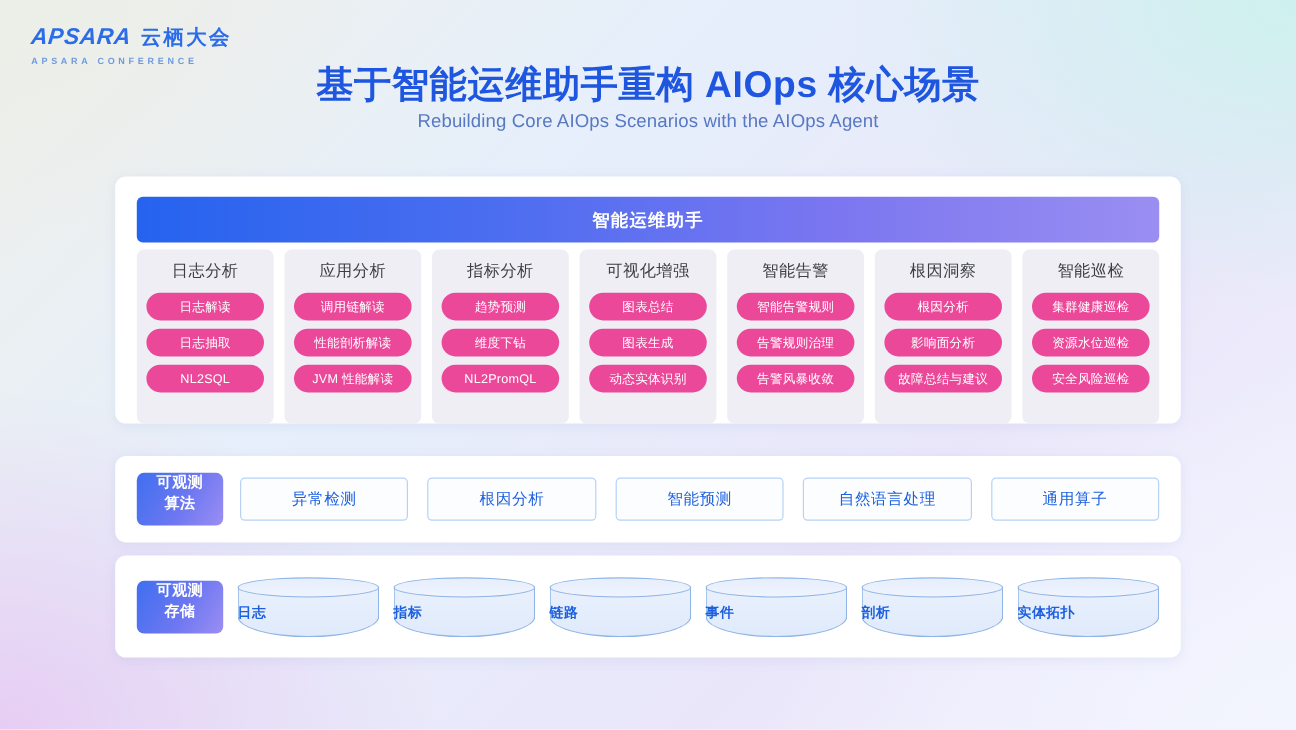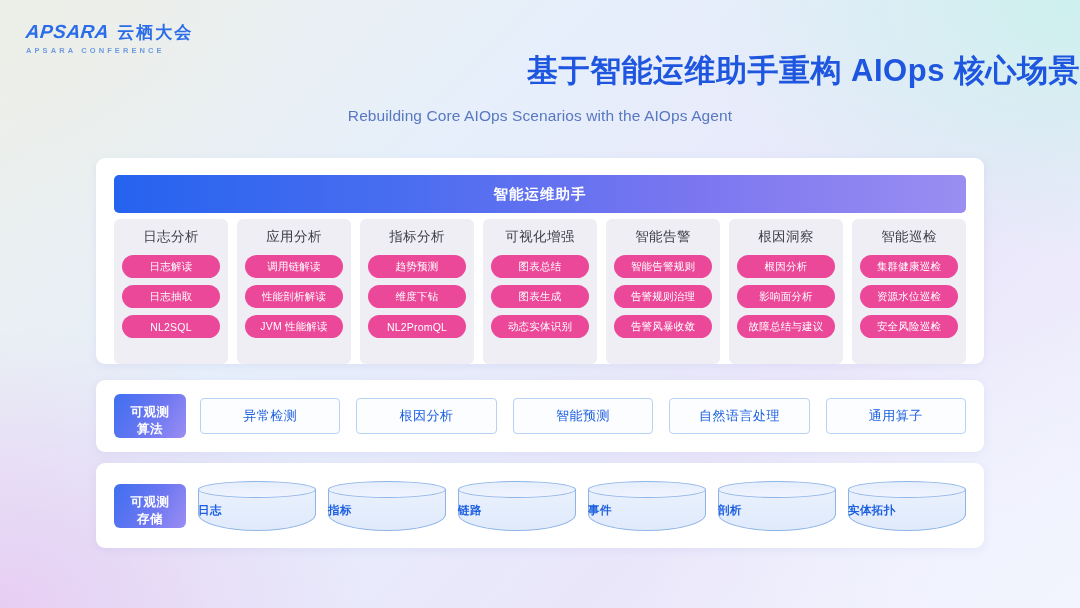--- a/index.html
+++ b/index.html
@@ -71,38 +71,37 @@
     left: 0; right: 0;
     top: 52px;
     text-align: center;
   }
   .title-main {
     font-size: 31px;
     font-weight: 800;
     color: #1f56e0;
     letter-spacing: 0.5px;
     line-height: 1.25;
-    text-align: right;
   }
   .title-sub {
-    margin-top: 16px;
+    margin-top: 2px;
     font-size: 15.5px;
     color: #5878c2;
     font-weight: 400;
     letter-spacing: 0.1px;
   }
 
   
   .panel {
     position: absolute;
     background: #ffffff;
     border-radius: 9px;
     box-shadow: 0 2px 10px rgba(90,110,190,0.09);
   }
-  #panel-scenarios { left: 96px; top: 158px; width: 888px; height: 206px; }
+  #panel-scenarios { left: 96px; top: 147px; width: 888px; height: 206px; }
   #panel-algos     { left: 96px; top: 380px; width: 888px; height: 72px; }
   #panel-storage   { left: 96px; top: 463px; width: 888px; height: 85px; }
 
   
   .assistant-banner {
     position: absolute;
     left: 18px;
     top: 17px;
     width: 852px;
     height: 38px;
@@ -165,21 +164,21 @@
     height: 44px;
     border-radius: 6px;
     background: linear-gradient(120deg, #3f6ff0 0%, #6d77f1 55%, #9b8ef3 100%);
     color: #ffffff;
     font-size: 12.5px;
     font-weight: 700;
     line-height: 1.35;
     display: flex;
     flex-direction: column;
     align-items: center;
-    justify-content: flex-end;
+    justify-content: flex-start;
     flex: 0 0 auto;
     letter-spacing: 0.5px;
   }
 
   
   .algo-row {
     position: absolute;
     left: 18px;
     top: 14px;
     right: 18px;

